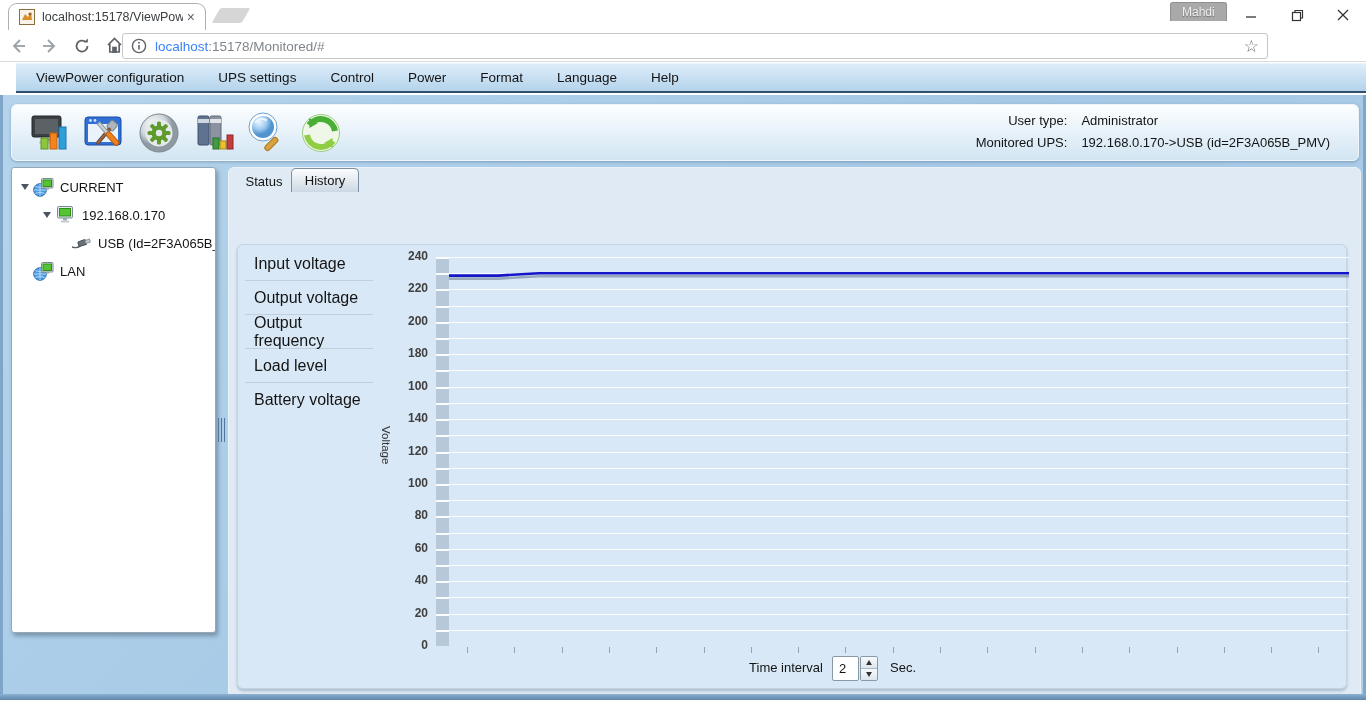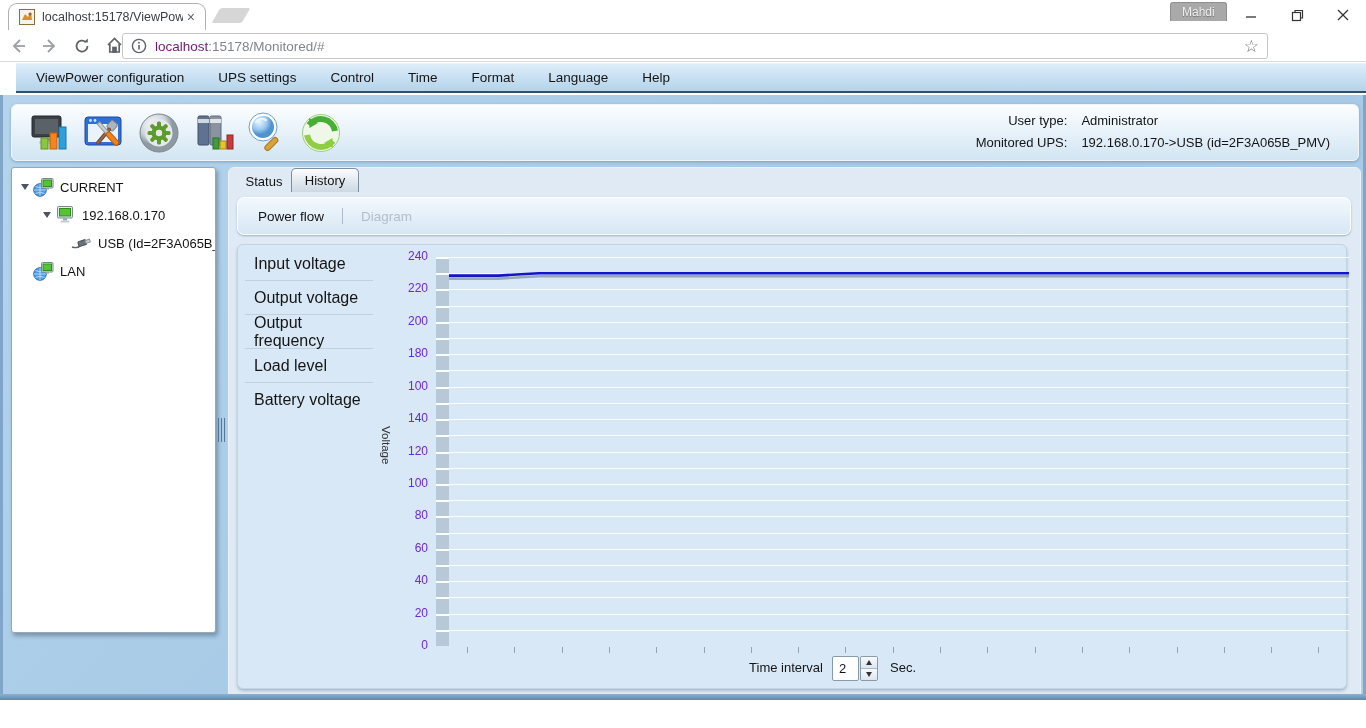--- a/index.html
+++ b/index.html
@@ -22,21 +22,21 @@
   .win-controls { position:absolute; right:0; top:0; height:30px; display:flex; }
   .win-btn { width:46px; height:30px; display:flex; align-items:center; justify-content:center; }
 
   .nav-toolbar { position:absolute; left:0; top:30px; width:1366px; height:32px; background:#ffffff;
                  border-bottom:1px solid #dadada; display:flex; align-items:center; }
   .nav-icon { width:28px; height:28px; display:flex; align-items:center; justify-content:center; margin-left:4px; }
   .omnibox { position:absolute; left:122px; top:3px; width:1146px; height:26px; background:#ffffff;
              border:1px solid #c6c6c6; border-radius:3px; display:flex; align-items:center; padding:0 8px; }
   .omni-info { width:16px; height:16px; margin-right:8px; flex:0 0 auto; }
   .omni-text { font-size:13.5px; flex:1 1 auto; white-space:nowrap; overflow:hidden; }
-  .omni-host { color:#701a75; }
+  .omni-host { color:#3b82f6; }
   .omni-rest { color:#80868b; }
   .omni-star { font-size:17px; color:#6f7377; flex:0 0 auto; padding-left:6px; }
   .browser-right { position:absolute; right:6px; top:32px; height:30px; display:flex; align-items:center; gap:10px; }
 
   
   .menubar { position:absolute; left:16px; top:63px; width:1366px; height:30px;
              background:linear-gradient(#ddedfa, #b4d3eb);
              border-top:1px solid #e9f3fb; border-bottom:2px solid #31506d;
              display:flex; align-items:center; padding-left:20px; }
   .menu-item { font-size:13.5px; color:#141414; margin-right:34px; white-space:nowrap; }
@@ -94,21 +94,21 @@
   
   .chart-panel { position:absolute; left:8px; top:76px; width:1110px; height:445px; background:#d9e8f6;
                  border:1px solid #c3d4e3; border-radius:6px; box-shadow:0 2px 3px rgba(90,120,150,.4); }
   .side-menu { position:absolute; left:7px; top:2px; width:128px; }
   .side-item { height:34px; display:flex; align-items:center; padding-left:9px; font-size:16px; color:#141414;
                border-bottom:1px solid #c2cfdc; }
   .side-item:last-child { border-bottom:none; }
 
   .voltage-label { position:absolute; left:138px; top:160px; width:16px; height:80px; font-size:11.5px; color:#333;
                    writing-mode:vertical-rl; text-align:center; }
-  .ylab { position:absolute; right:0; width:38px; height:16px; font-size:12px; color:#6d28d9; text-align:right; }
+  .ylab { position:absolute; right:0; width:38px; height:16px; font-size:12px; color:#404040; text-align:right;font-weight:bold; }
   .y-labels { position:absolute; left:152px; top:0; width:38px; height:445px; }
   .tick-strip { position:absolute; left:198px; top:12px; width:13px; height:389px;
                 background:repeating-linear-gradient(to top,#b7c8d9 0 14.2px, #fbfdff 14.2px 16.208px); }
   .plot { position:absolute; left:211px; top:12px; width:900px; height:389px;
           background-image:repeating-linear-gradient(to top, transparent 0, transparent 15.2px,
                            rgba(255,255,255,.9) 15.2px, rgba(255,255,255,.9) 16.208px); }
   .plot svg { position:absolute; left:0; top:0; width:100%; height:100%; }
   .x-ticks { position:absolute; left:211px; top:402px; width:900px; height:7px; }
   .xtick { position:absolute; top:0; width:1px; height:6px; background:#93a5b5; }
 
@@ -219,21 +219,21 @@
           <circle cx="2.5" cy="8.5" r="1.7" fill="#5f6368"></circle>
           <circle cx="2.5" cy="14.5" r="1.7" fill="#5f6368"></circle>
         </svg>
     </div>
   </div>
 
   <div class="menubar">
     <span class="menu-item">ViewPower configuration</span>
     <span class="menu-item">UPS settings</span>
     <span class="menu-item">Control</span>
-    <span class="menu-item">Time</span>
+    <span class="menu-item">Power</span>
     <span class="menu-item">Format</span>
     <span class="menu-item">Language</span>
     <span class="menu-item">Help</span>
   </div>
 
   <div class="app-body">
 
     <div class="tool-panel">
       <div class="tool-icons">
         <div class="tool-btn">
@@ -391,25 +391,20 @@
     </div>
 
     <div class="splitter"></div>
 
     <div class="main-panel">
       <div class="tab-strip">
         <div class="tab-status">Status</div>
         <div class="tab-history">History</div>
       </div>
 
-      <div class="subnav-bar">
-        <span class="subnav-item-active">Power flow</span>
-        <span class="subnav-sep"></span>
-        <span class="subnav-item-disabled">Diagram</span>
-      </div>
 
       <div class="chart-panel">
         <div class="side-menu">
           <div class="side-item">Input voltage</div>
           <div class="side-item">Output voltage</div>
           <div class="side-item">Output frequency</div>
           <div class="side-item">Load level</div>
           <div class="side-item">Battery voltage</div>
         </div>
 

